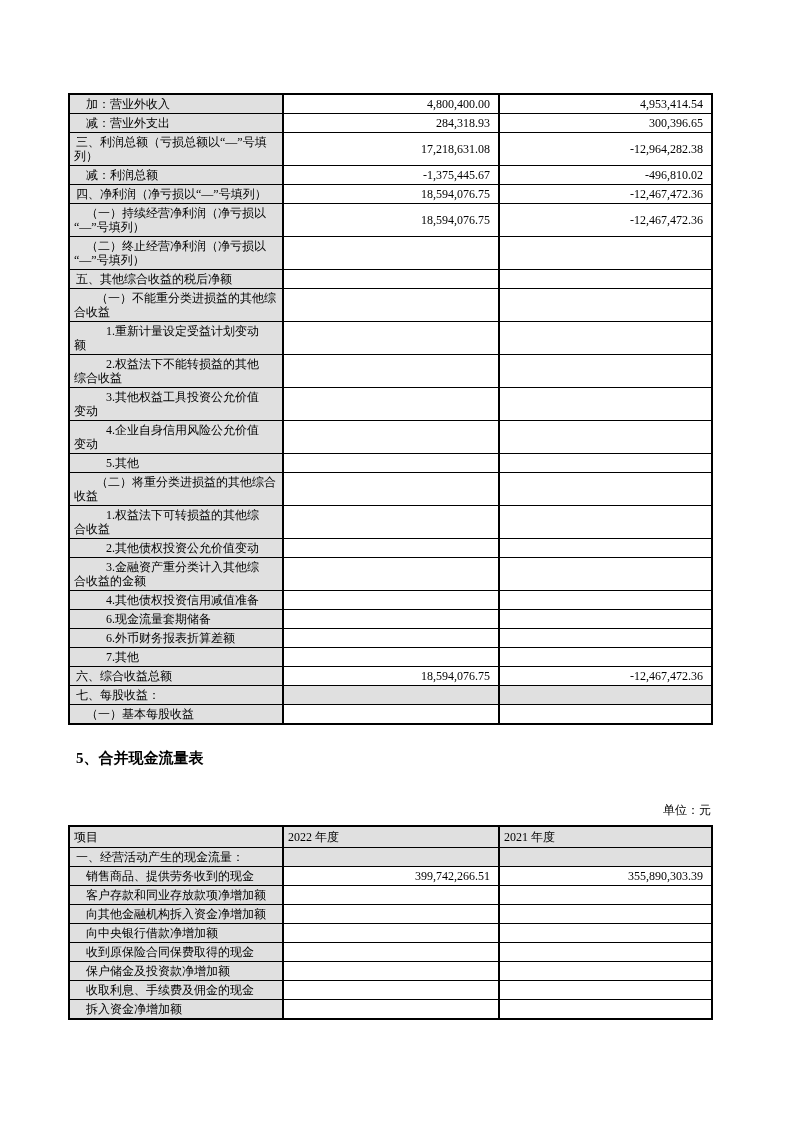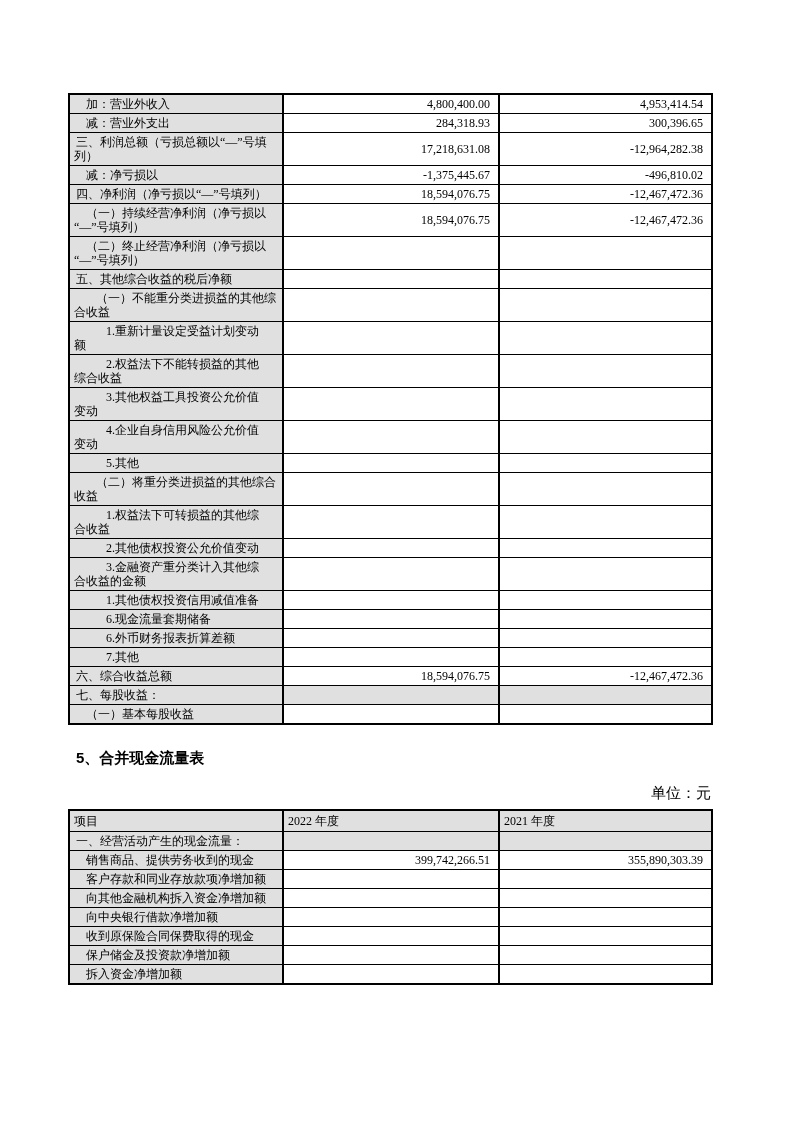--- a/index.html
+++ b/index.html
@@ -34,26 +34,26 @@
     text-align:left; padding:3px 4px;
   }
   table.fin th + th { border-left:2px solid var(--border,#000); }
   table.cash td { padding-top:4px; padding-bottom:4px; }
   .ind0 { text-indent:2px;margin-left:37px; }
   .ind1 { text-indent:12px; }
   .ind2 { text-indent:22px;margin-top:16px; }
   .ind3 { text-indent:32px; }
   .section-heading {
     margin:24px 0 0 76px;
-    font-family:Liberation Sans, sans-serif;
+    font-family:Liberation Serif, serif;
     font-weight:bold; font-size:15px; color:#000;
   }
   .unit-line {
-    width:643px; margin:16px 0 6px 68px;
-    text-align:right; font-size:15px;
+    width:643px; margin:34px 0 6px 68px;
+    text-align:right; font-size:12px;
   }
 </style>
 </head>
 <body>
 
 <div class="page">
 
   <table class="fin">
     <colgroup>
       <col style="width:214px">
@@ -71,21 +71,21 @@
           <td class="c2">284,318.93</td>
           <td class="c3">300,396.65</td>
         </tr>
         <tr>
           <td class="c1 ind0">三、利润总额（亏损总额以“—”号填
 列）</td>
           <td class="c2">17,218,631.08</td>
           <td class="c3">-12,964,282.38</td>
         </tr>
         <tr>
-          <td class="c1 ind1">减：净亏损以</td>
+          <td class="c1 ind1">减：利润总额</td>
           <td class="c2">-1,375,445.67</td>
           <td class="c3">-496,810.02</td>
         </tr>
         <tr>
           <td class="c1 ind0">四、净利润（净亏损以“—”号填列）</td>
           <td class="c2">18,594,076.75</td>
           <td class="c3">-12,467,472.36</td>
         </tr>
         <tr>
           <td class="c1 ind1">（一）持续经营净利润（净亏损以
@@ -156,21 +156,21 @@
           <td class="c2"></td>
           <td class="c3"></td>
         </tr>
         <tr>
           <td class="c1 ind3">3.金融资产重分类计入其他综
 合收益的金额</td>
           <td class="c2"></td>
           <td class="c3"></td>
         </tr>
         <tr>
-          <td class="c1 ind3">1.其他债权投资信用减值准备</td>
+          <td class="c1 ind3">4.其他债权投资信用减值准备</td>
           <td class="c2"></td>
           <td class="c3"></td>
         </tr>
         <tr>
           <td class="c1 ind3">6.现金流量套期储备</td>
           <td class="c2"></td>
           <td class="c3"></td>
         </tr>
         <tr>
           <td class="c1 ind3">6.外币财务报表折算差额</td>
@@ -247,20 +247,25 @@
           <td class="c1 ind1">收到原保险合同保费取得的现金</td>
           <td class="c2"></td>
           <td class="c3"></td>
         </tr>
         <tr>
           <td class="c1 ind1">保户储金及投资款净增加额</td>
           <td class="c2"></td>
           <td class="c3"></td>
         </tr>
         <tr>
+          <td class="c1 ind1">收取利息、手续费及佣金的现金</td>
+          <td class="c2"></td>
+          <td class="c3"></td>
+        </tr>
+        <tr>
           <td class="c1 ind1">拆入资金净增加额</td>
           <td class="c2"></td>
           <td class="c3"></td>
         </tr>
       </tbody>
   </table>
 
 </div>
 
 </body></html>

